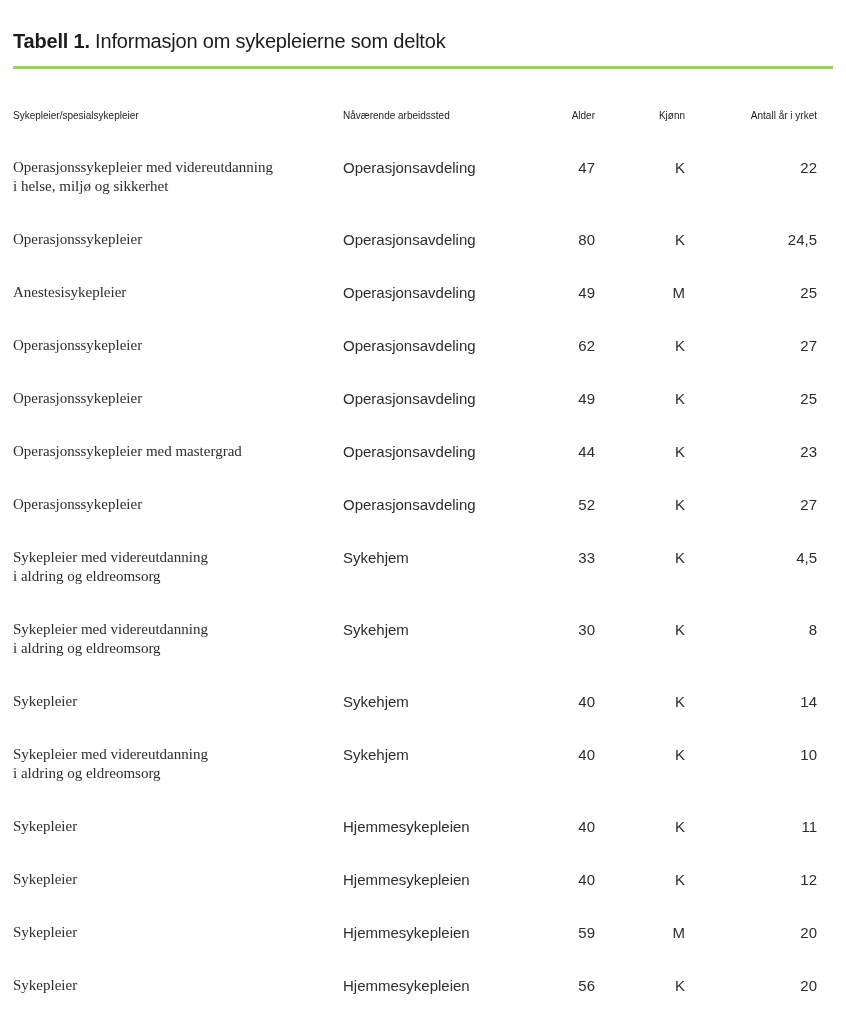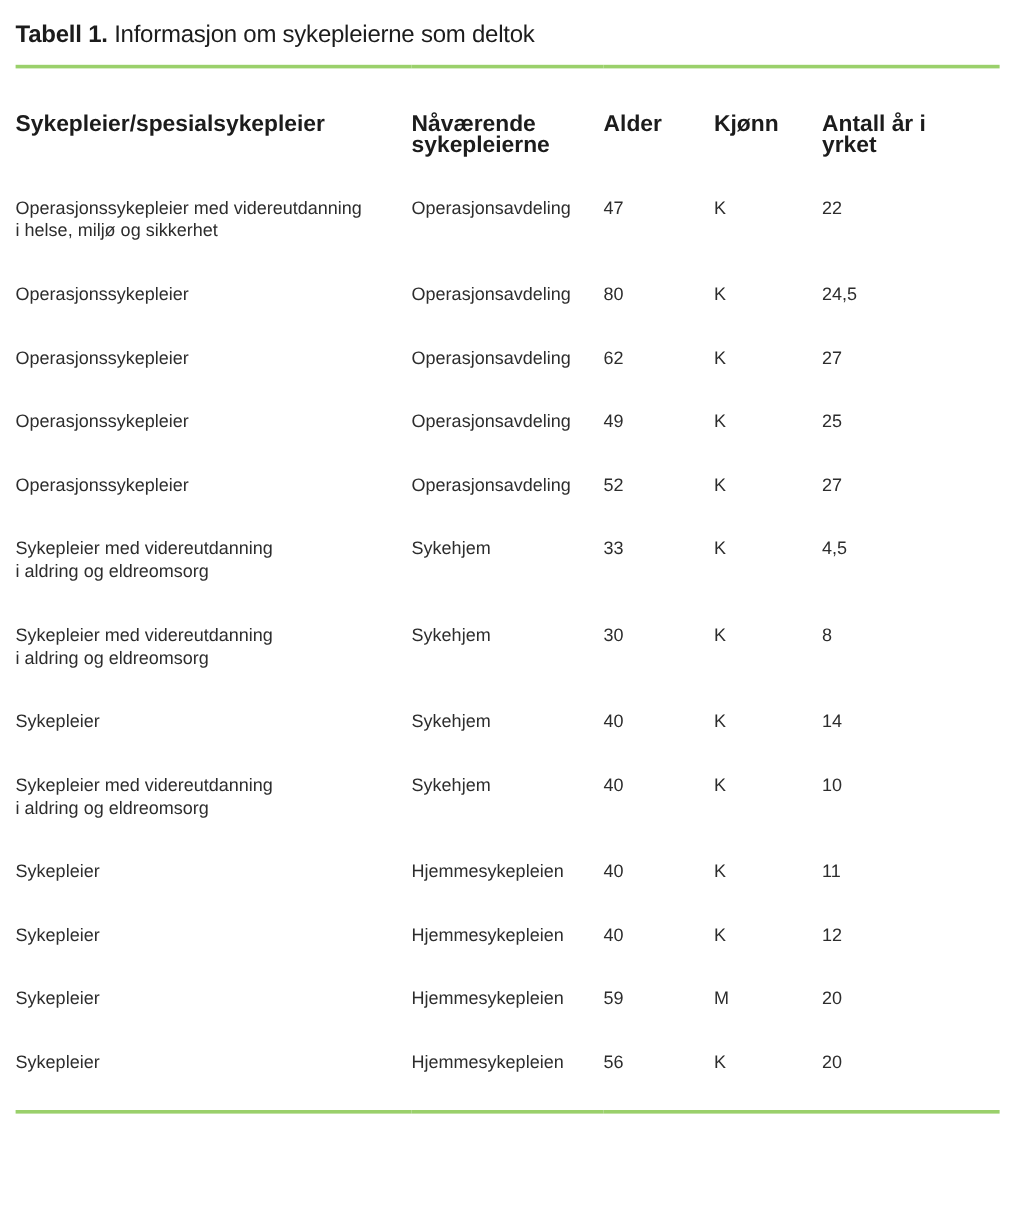--- a/index.html
+++ b/index.html
@@ -6,79 +6,79 @@
   * { box-sizing: border-box; }
   html, body { margin: 0; padding: 0; background: #ffffff; }
   body {
     width: 846px; height: 1024px;
     font-family: "Liberation Sans", sans-serif;
     color: var(--body-ink);
     overflow: hidden;
   }
   .page { padding: 16px 13px 0 13px; }
   .table-title {
-    margin: 0 0 11px 0;
+    margin: 12px 0 11px 0;
     font-size: 20px;
     font-weight: normal;
     color: var(--ink);
     letter-spacing: -0.2px;
     line-height: 27px;
   }
   .table-title .bold { font-weight: bold; }
   table.data-table {
     width: 820px;
     border-collapse: collapse;
     border-top: 3px solid var(--accent);
     border-bottom: 3px solid var(--accent);
     table-layout: fixed;
   }
   col.c-role      { width: 330px; }
   col.c-workplace { width: 160px; }
   col.c-age       { width: 92px; }
   col.c-gender    { width: 90px; }
   col.c-years     { width: 148px; }
   th {
-    font-size: 19px;
-    font-weight: bold;
+    font-size: 10px;
+    font-weight: normal;
     color: var(--ink);
     text-align: left;
     padding: 38px 0 33px 0;
     line-height: 18px;
     vertical-align: top;
   }
-  th.num, td.num { text-align: left; }
+  th.num, td.num { text-align: right; }
   th.last, td.last { padding-right: 16px; }
   td {
     font-size: 15px;
     color: var(--body-ink);
     vertical-align: top;
     padding: 0 0 34px 0;
     line-height: 19px;
   }
-  td.role { white-space: pre-line; }
+  td.role { white-space: pre-line; font-family: Liberation Serif, serif; }
   tr.last-row td { padding-bottom: 30px; }
 </style>
 </head>
 <body>
 
 <div class="page">
   <h1 class="table-title"><span class="bold">Tabell 1.</span> <span>Informasjon om sykepleierne som deltok</span></h1>
 
   <table class="data-table">
     <colgroup>
       <col class="c-role">
         <col class="c-workplace">
         <col class="c-age">
         <col class="c-gender">
         <col class="c-years">
     </colgroup>
     <thead>
       <tr>
         <th>Sykepleier/spesialsykepleier</th>
-        <th>Nåværende sykepleierne</th>
+        <th>Nåværende arbeidssted</th>
         <th class="num">Alder</th>
         <th class="num">Kjønn</th>
         <th class="num last">Antall år i yrket</th>
       </tr>
     </thead>
     <tbody>
       <tr>
         <td class="role">Operasjonssykepleier med videreutdanning
 i helse, miljø og sikkerhet</td>
         <td>Operasjonsavdeling</td>
@@ -87,32 +87,46 @@
         <td class="num last">22</td>
       </tr>
       <tr>
         <td class="role">Operasjonssykepleier</td>
         <td>Operasjonsavdeling</td>
         <td class="num">80</td>
         <td class="num">K</td>
         <td class="num last">24,5</td>
       </tr>
       <tr>
+        <td class="role">Anestesisykepleier</td>
+        <td>Operasjonsavdeling</td>
+        <td class="num">49</td>
+        <td class="num">M</td>
+        <td class="num last">25</td>
+      </tr>
+      <tr>
         <td class="role">Operasjonssykepleier</td>
         <td>Operasjonsavdeling</td>
         <td class="num">62</td>
         <td class="num">K</td>
         <td class="num last">27</td>
       </tr>
       <tr>
         <td class="role">Operasjonssykepleier</td>
         <td>Operasjonsavdeling</td>
         <td class="num">49</td>
         <td class="num">K</td>
         <td class="num last">25</td>
+      </tr>
+      <tr>
+        <td class="role">Operasjonssykepleier med mastergrad</td>
+        <td>Operasjonsavdeling</td>
+        <td class="num">44</td>
+        <td class="num">K</td>
+        <td class="num last">23</td>
       </tr>
       <tr>
         <td class="role">Operasjonssykepleier</td>
         <td>Operasjonsavdeling</td>
         <td class="num">52</td>
         <td class="num">K</td>
         <td class="num last">27</td>
       </tr>
       <tr>
         <td class="role">Sykepleier med videreutdanning

